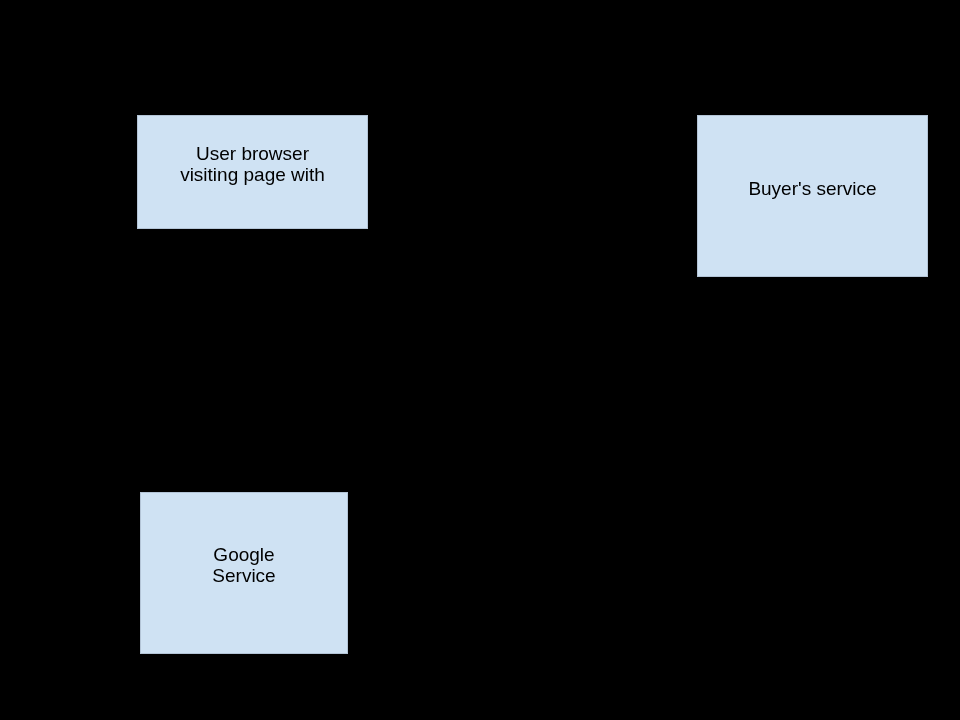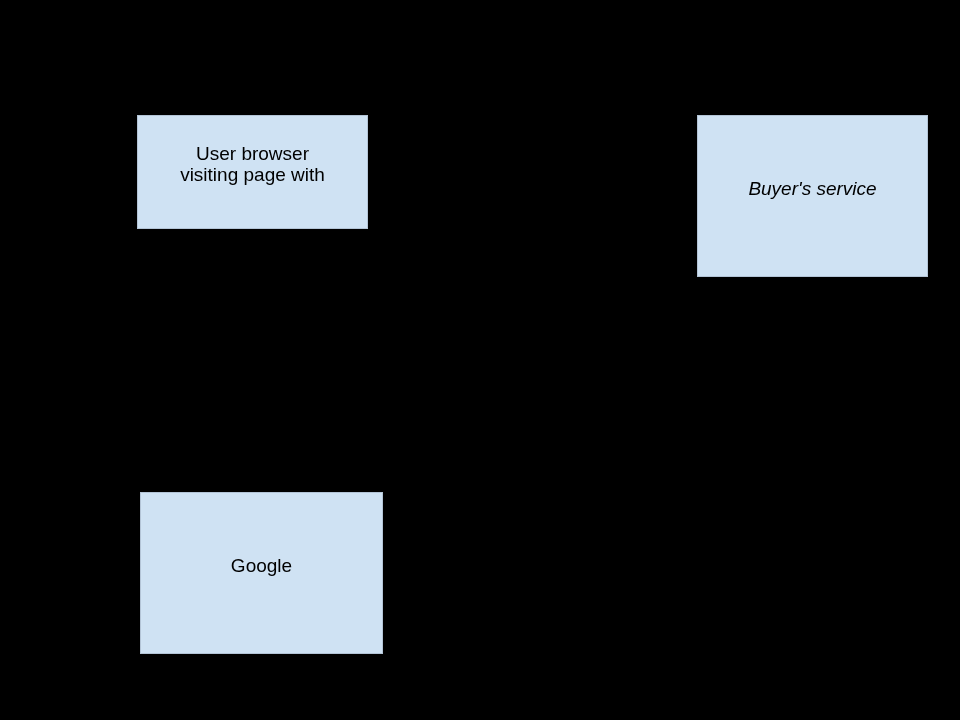--- a/index.html
+++ b/index.html
@@ -36,26 +36,25 @@
     left: 137px;
     top: 115px;
     width: 231px;
     height: 114px;
   }
   .node-buyers-service {
     left: 697px;
     top: 115px;
     width: 231px;
     height: 162px;
-    font-style: italic;
   }
   .node-google-cms {
     left: 140px;
     top: 492px;
-    width: 243px;
+    width: 208px;
     height: 162px;
   }
   .node-label {
     width: 100%;
   }
   .line {
     display: block;
   }
 </style>
 </head>
@@ -72,16 +71,17 @@
 
   <div class="node node-buyers-service">
     <div class="node-label">
       <span class="line">Buyer's service</span>
     </div>
   </div>
 
   <div class="node node-google-cms">
     <div class="node-label">
       <span class="line">Google</span>
+      <span class="line">Service</span>
     </div>
   </div>
 
 </div>
 
 </body></html>

